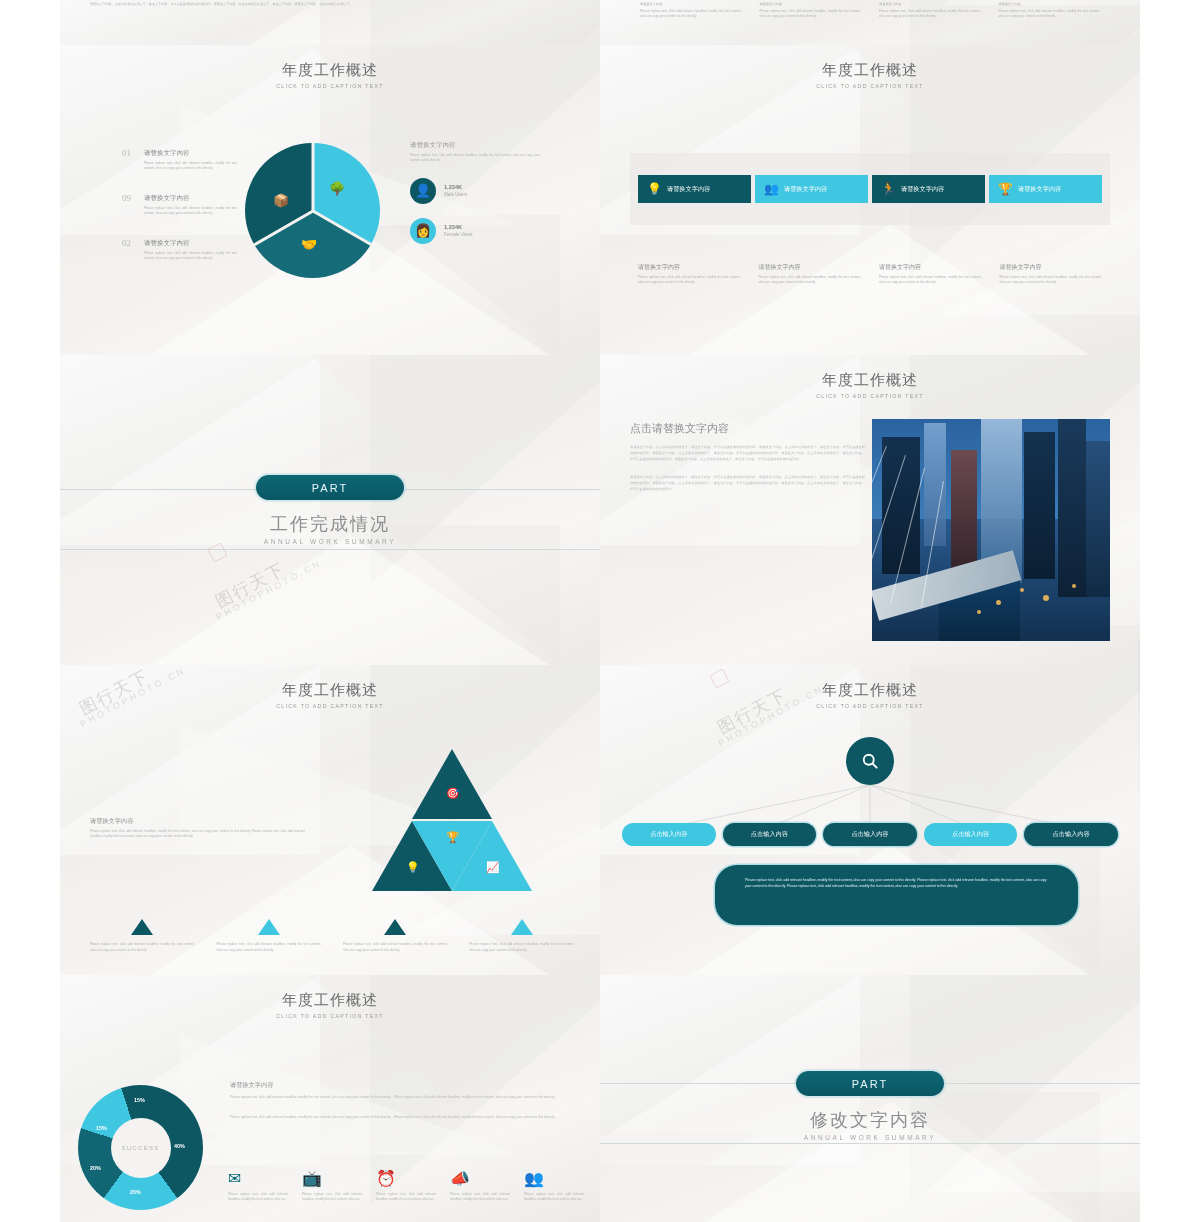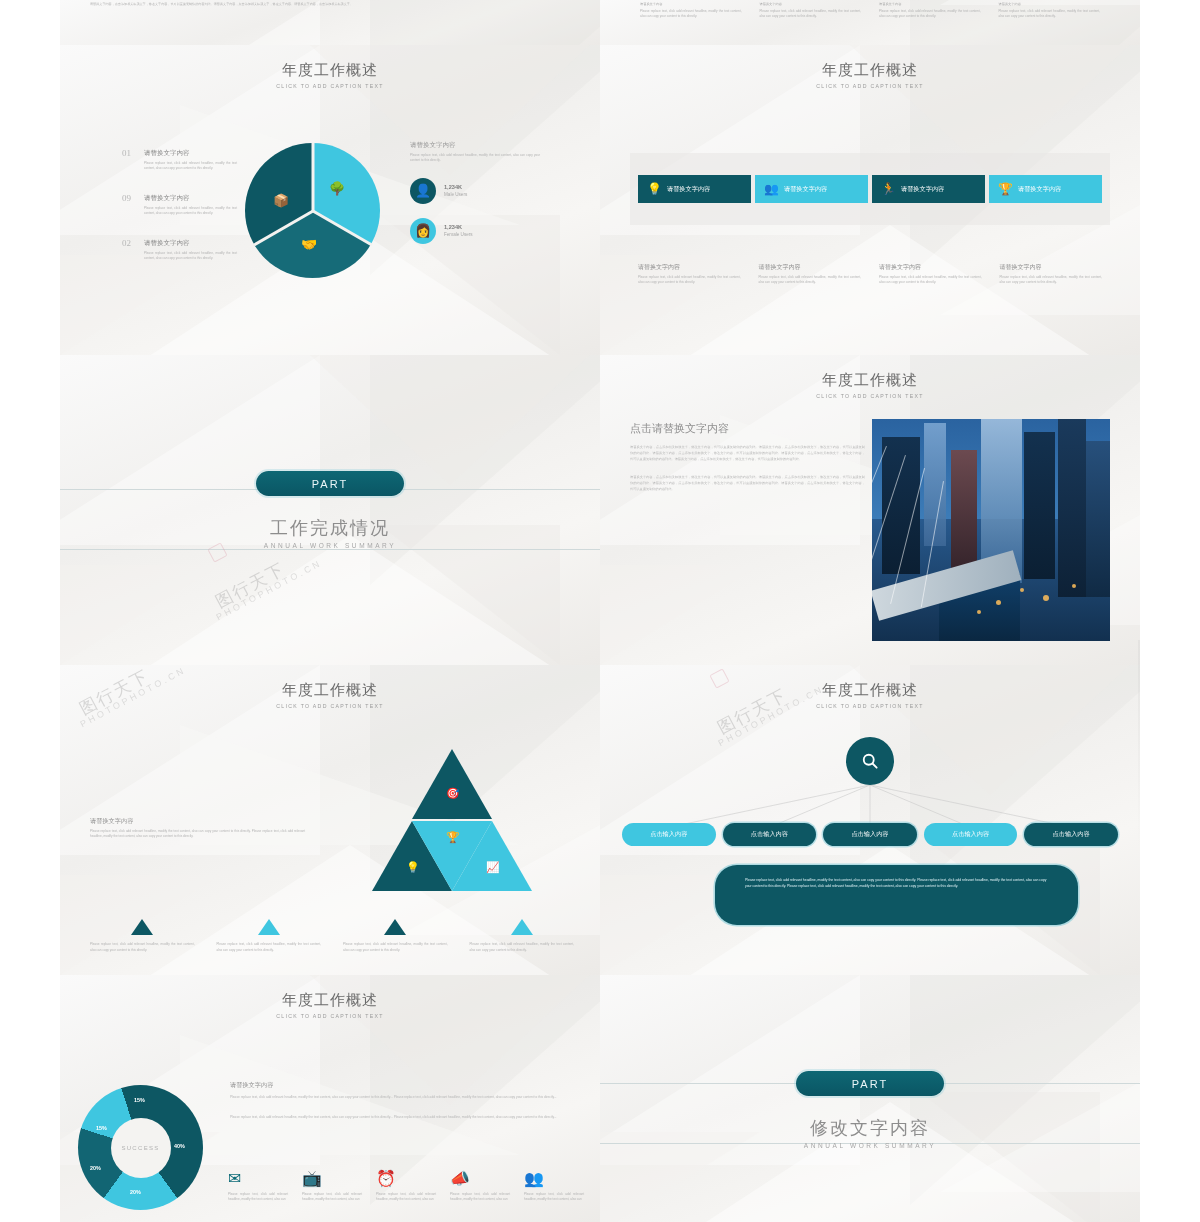--- a/index.html
+++ b/index.html
@@ -68,21 +68,21 @@
   .cap-row{position:absolute;left:38px;right:38px;top:218px;display:flex;gap:18px;z-index:4;}
   .cap{flex:1;}
   .cap .ch{font-size:6px;color:#8f8f8f;font-family:"DejaVu Sans",sans-serif;}
 
   
   .part-wrap{position:absolute;inset:0;display:flex;flex-direction:column;align-items:center;justify-content:center;z-index:4;}
   .ruleA,.ruleB{position:absolute;left:0;right:0;height:1px;background:#cfd9da;}
   .part-btn{width:148px;height:25px;border-radius:13px;background:linear-gradient(180deg,#0e6774,#0a5664);
             display:flex;align-items:center;justify-content:center;color:#eaf6f8;font-size:11px;letter-spacing:2px;
             box-shadow:0 0 0 2px rgba(150,210,220,.35);z-index:6;position:relative;}
-  .part-zh{font-size:18px;color:#8d8d8d;margin-top:20px;font-family:"DejaVu Sans",sans-serif;letter-spacing:2px;}
+  .part-zh{font-size:18px;color:#8d8d8d;margin-top:12px;font-family:"DejaVu Sans",sans-serif;letter-spacing:2px;}
   .part-en{font-size:6.5px;color:#a7a7a7;letter-spacing:2.6px;margin-top:2px;}
 
   
   .s4h{position:absolute;left:30px;top:66px;font-size:11px;color:#8f8f8f;font-family:"DejaVu Sans",sans-serif;z-index:4;}
   .s4body{position:absolute;left:30px;top:90px;width:235px;z-index:4;}
   .s4body p{font-size:3.2px;color:#b6b6b6;line-height:1.85;margin:0 0 12px 0;text-align:justify;}
   .photo{position:absolute;left:272px;top:64px;width:238px;height:222px;z-index:4;overflow:hidden;
          background:linear-gradient(180deg,#1d4f86 0%,#2b5f96 38%,#12304f 100%);}
   .photo .sky{position:absolute;left:0;top:0;right:0;height:45%;background:linear-gradient(180deg,#2a63a0,#3c7cb8);}
   .photo .twr{position:absolute;background:linear-gradient(180deg,#13314f,#0b1f33);}

